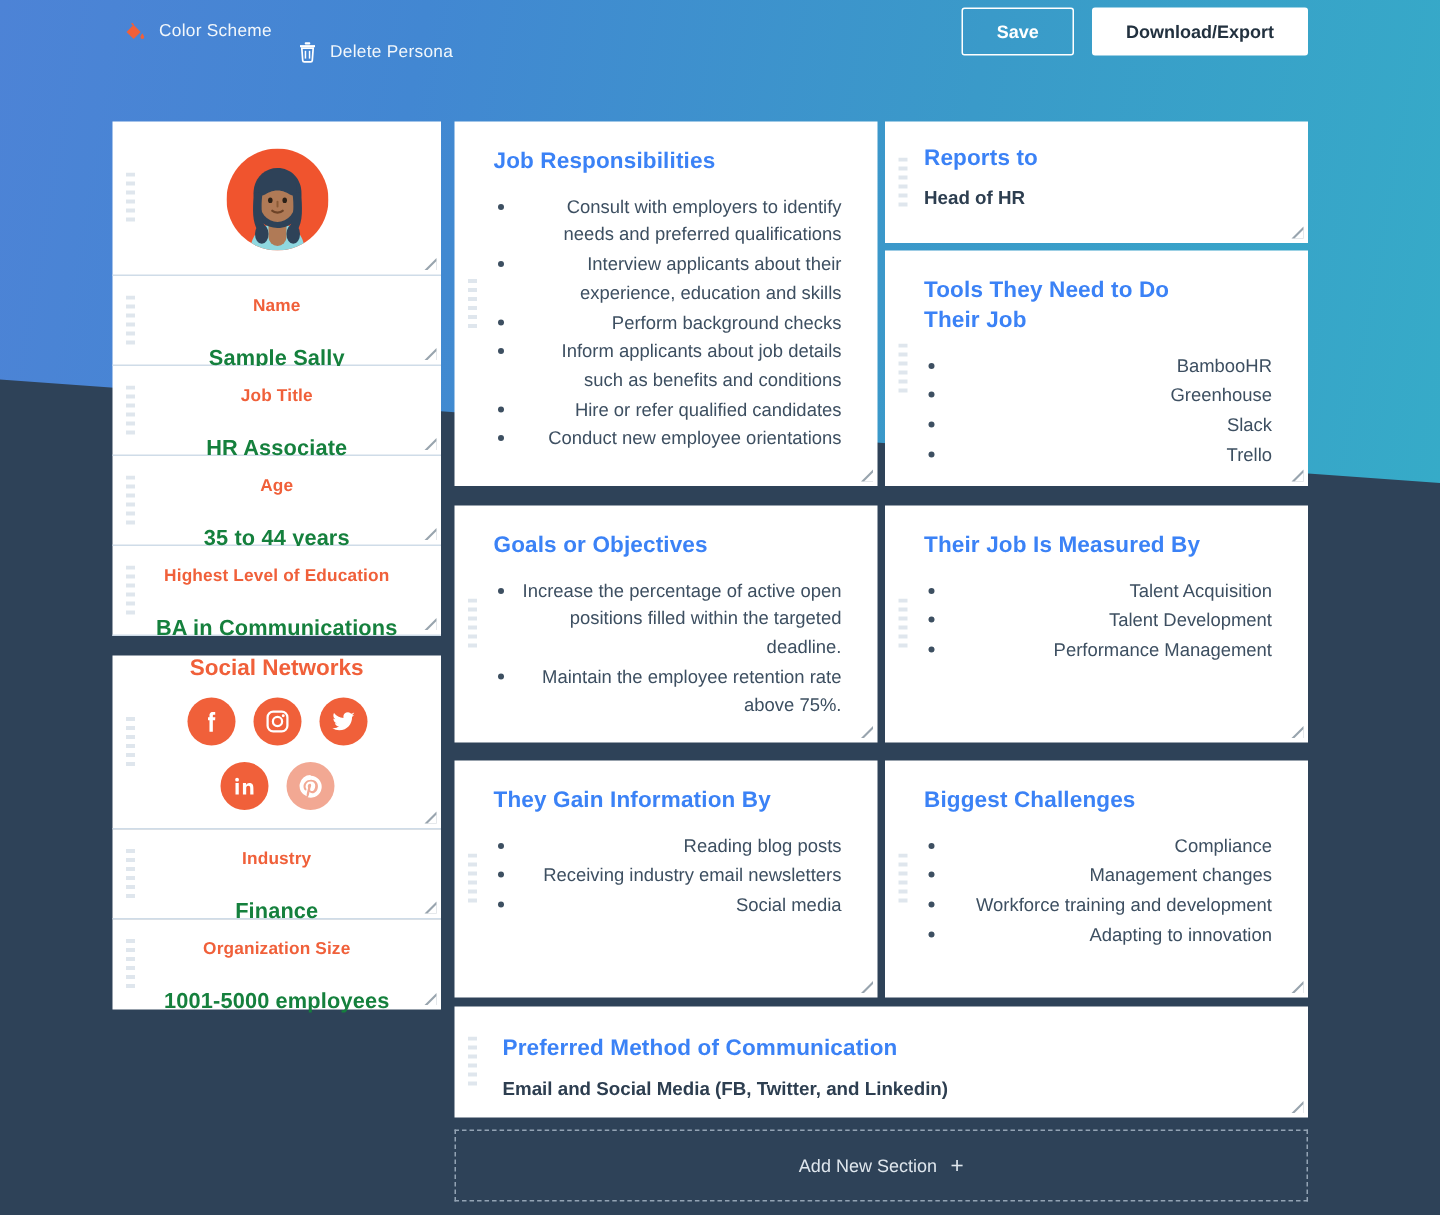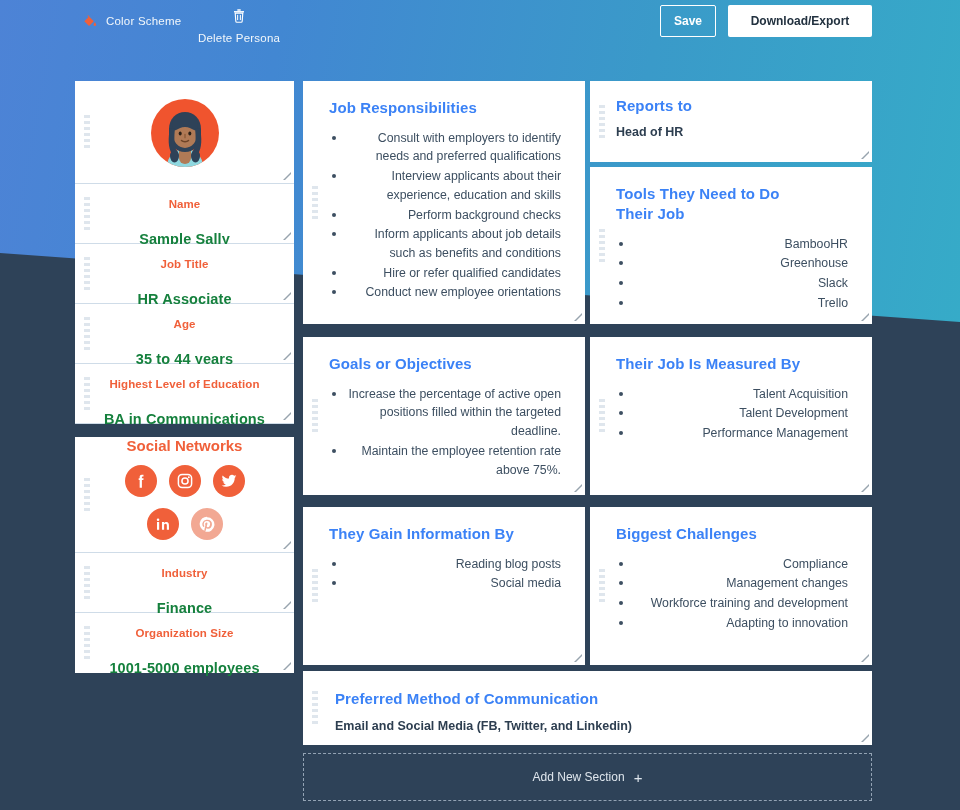--- a/index.html
+++ b/index.html
@@ -29,32 +29,32 @@
     width: 960px; height: 42px;
     z-index: 5;
     display: flex; align-items: center;
   }
   .tb-action {
     display: flex; align-items: center; gap: 8px;
     color: #ffffff; font-size: 11.5px; letter-spacing: .2px;
     cursor: pointer;
   }
   #color-scheme-action { position: absolute; left: 82px; top: 13px; }
-  #delete-persona-action { position: absolute; left: 198px; top: 8px; flex-direction: column; }
+  #delete-persona-action { position: absolute; left: 198px; top: 27px; }
   .tb-label { color: #f2f7fb; font-size: 11.5px; }
 
   .bucket-icon { width: 16px; height: 16px; display: block; }
   .trash-icon { width: 14px; height: 16px; display: block; }
 
   #toolbar-right {
     position: absolute; right: 88px; top: 5px;
     display: flex; gap: 12px; align-items: center;
   }
   #save-button {
-    width: 56px; height: 32px;
+    width: 75px; height: 32px;
     border: 1.5px solid #ffffff; background: transparent;
     color: #ffffff; font-size: 12px; font-weight: 700;
     border-radius: 2px; cursor: pointer;
     display: flex; align-items: center; justify-content: center;
     font-family: "Liberation Sans", sans-serif;
   }
   #download-export-button {
     width: 144px; height: 32px;
     background: #ffffff; border: none;
     color: #22313f; font-size: 12px; font-weight: 700;
@@ -434,20 +434,21 @@
     </div>
   </div>
 
   <div class="card" id="gain-info-card">
     <div class="card-inner">
       <span class="drag-handle"></span>
       <div class="body-pad">
         <div class="card-title">They Gain Information By</div>
         <ul class="card-list">
           <li>Reading blog posts</li>
+          <li>Receiving industry email newsletters</li>
           <li>Social media</li>
         </ul>
       </div>
       <span class="resize-handle"></span>
     </div>
   </div>
 
   <div class="card" id="challenges-card">
     <div class="card-inner">
       <span class="drag-handle"></span>

